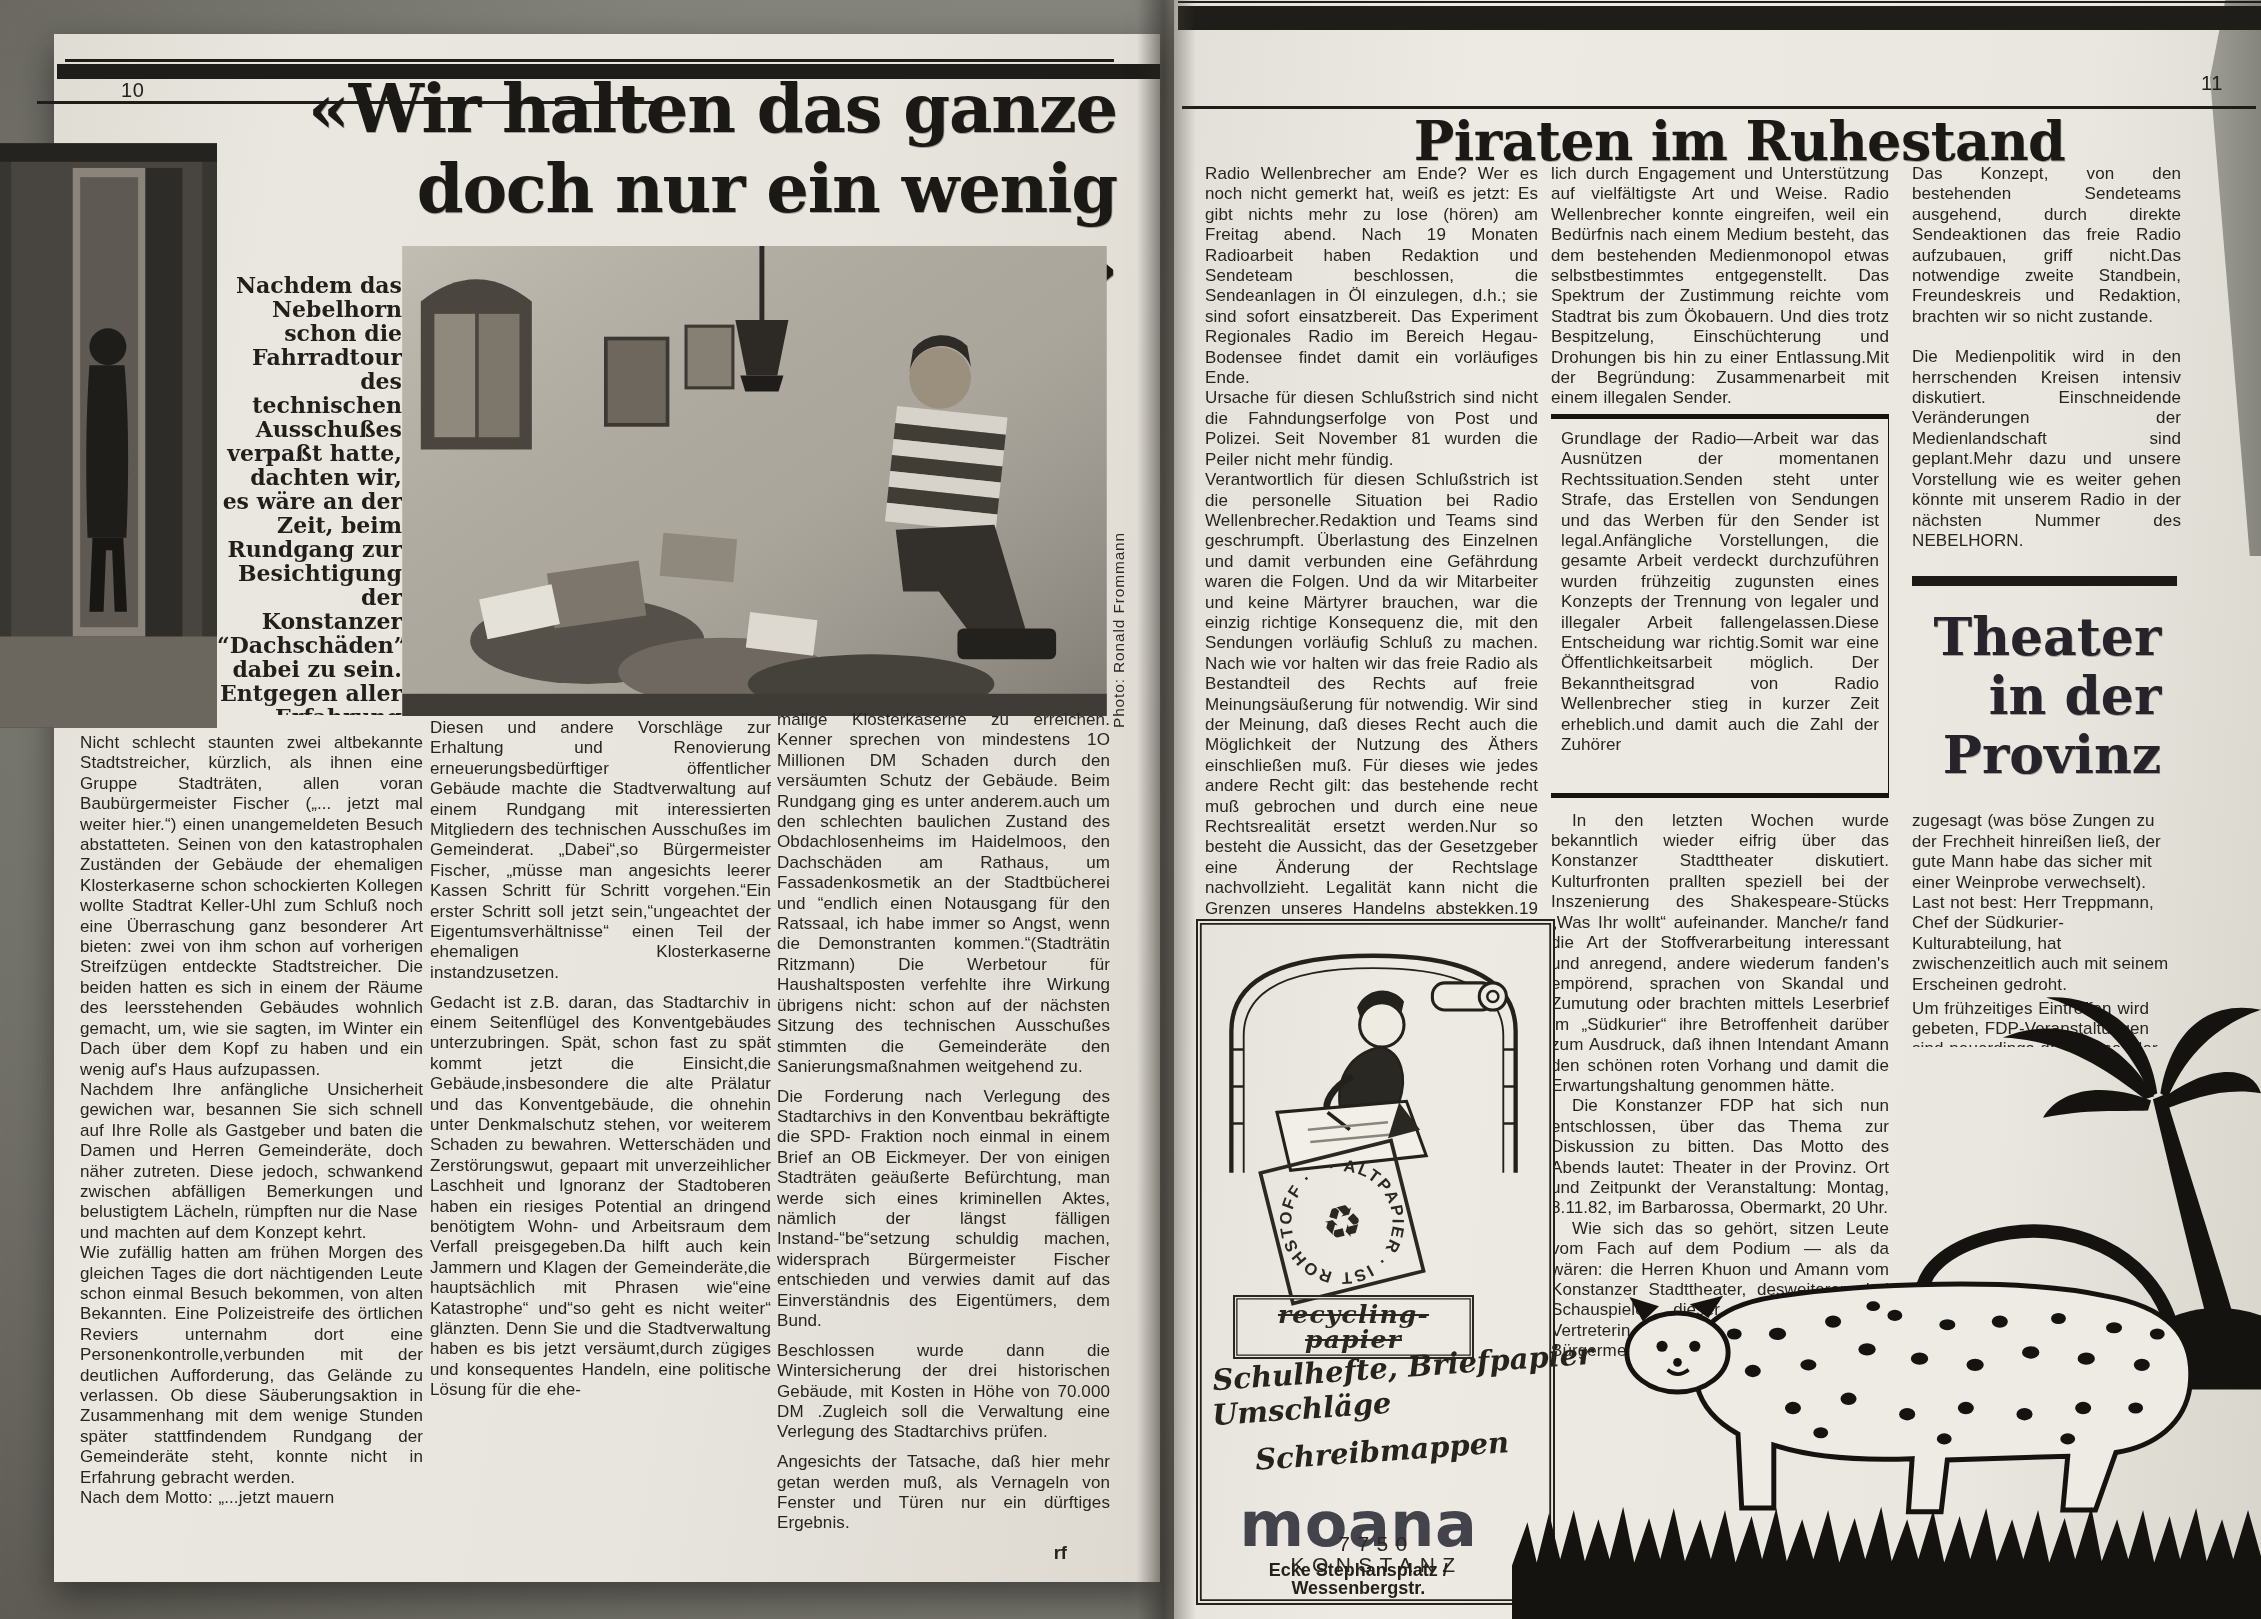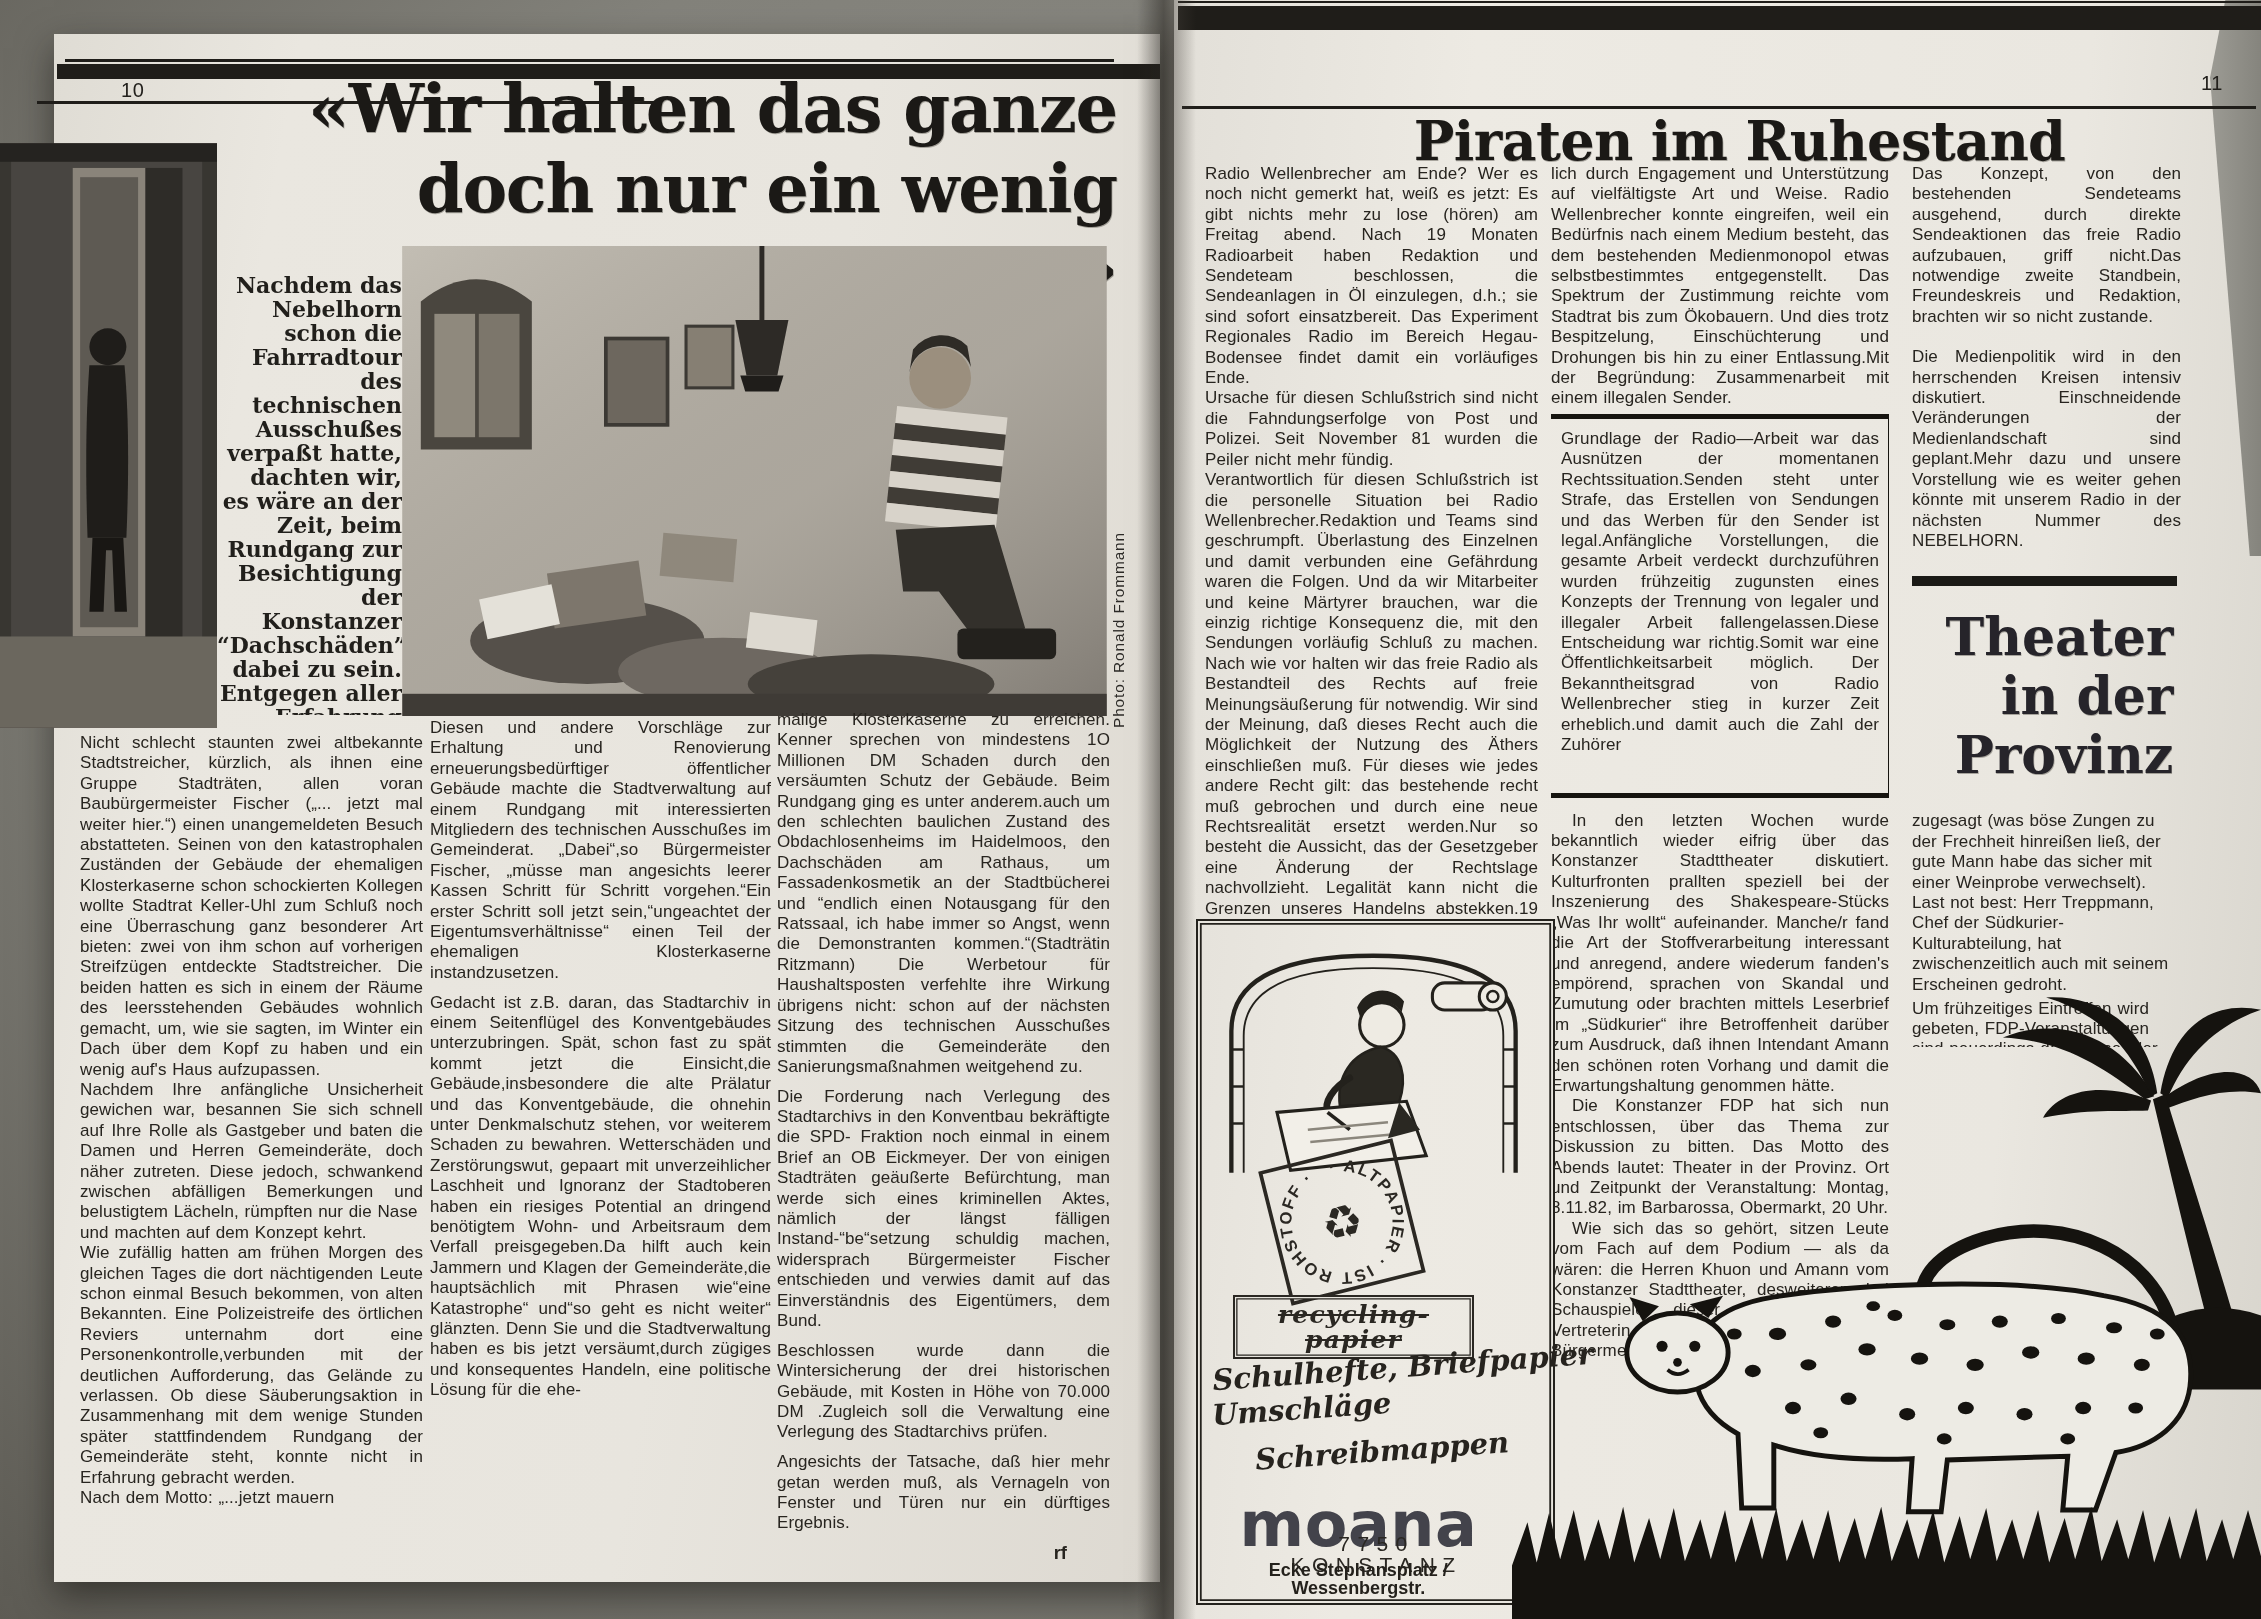--- a/index.html
+++ b/index.html
@@ -19,21 +19,21 @@
   .rule{background:#1f1d19;}
   .pagenum{font:20px/1 "Liberation Sans",sans-serif;color:#23211d;letter-spacing:0.6px;}
   
   .slab{font-family:"DejaVu Serif",serif;font-weight:bold;color:#1b1916;
     text-shadow:0.6px 0.6px 0 rgba(40,36,30,.35);}
   #headline10{left:74px;top:69px;width:1043px;text-align:right;
     font-size:67px;line-height:80px;letter-spacing:-1.2px;}
   #headline11{left:1326px;top:110px;width:827px;text-align:center;
     font-size:54px;line-height:62px;letter-spacing:-0.6px;}
   #theater-headline{text-align:right;font-size:52px;line-height:59px;letter-spacing:0;
-    color:#26242a;padding-right:3.7px;margin:21px 4px 27px 0;}
+    color:#26242a;padding-right:3.7px;margin:21px 16px 27px 0;}
   
   #intro{left:217px;top:273px;width:185px;height:442px;text-align:right;
     font:bold 22px/24px "DejaVu Serif",serif;color:#211f1b;overflow:hidden;}
   
   .col{overflow:hidden;color:#27241f;}
   .col p{margin:0;text-align:justify;font:17px/20.4px "Liberation Sans",sans-serif;
     letter-spacing:0.1px;word-spacing:0.9px;}
   .gap p{margin-bottom:9.3px;}
   .indent{text-indent:21px;}
   .ragged p{text-align:left;}

